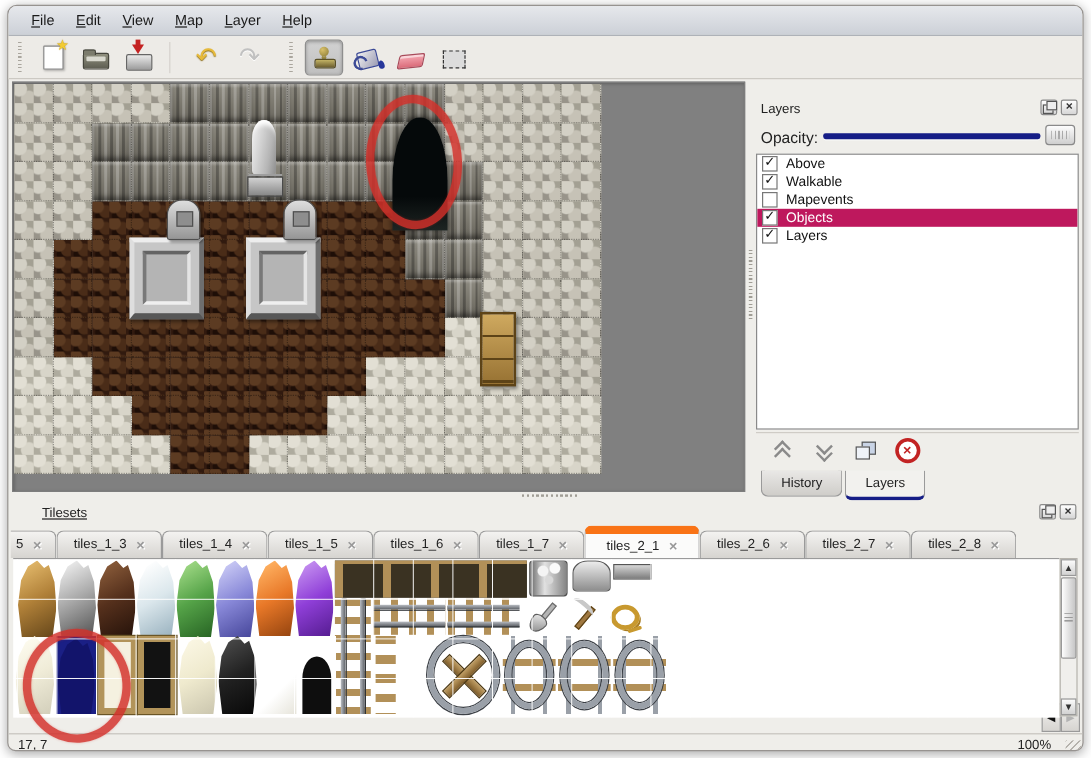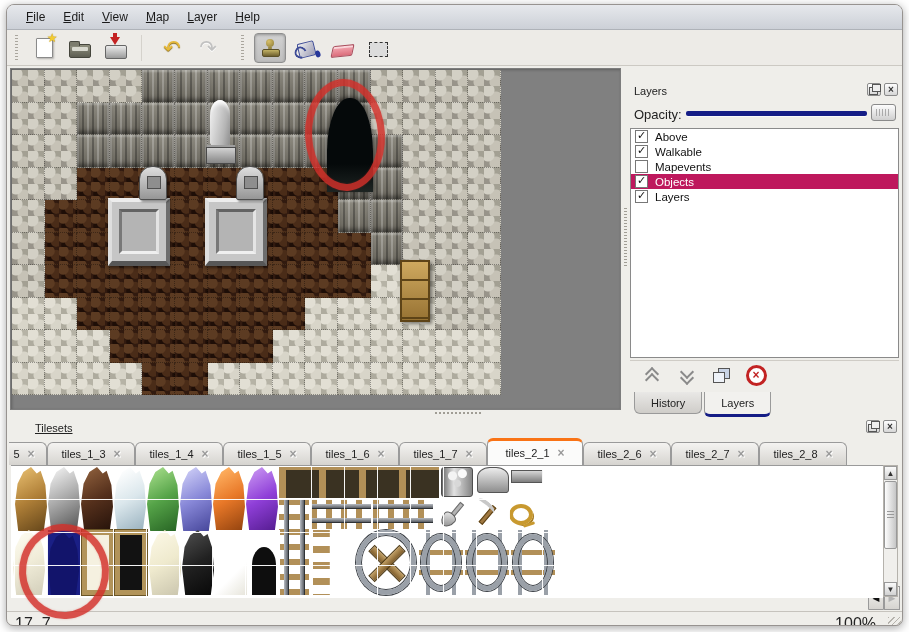--- a/index.html
+++ b/index.html
@@ -163,21 +163,21 @@
   .dtab.active{background:#f2f1ee;border-bottom:3px solid #151d86;height:22px;}
 
   
   .tilesets-dock{position:absolute;left:2px;top:414px;width:891px;height:192px;}
   .ts-tabbar{position:absolute;left:0;top:18px;right:34px;height:28px;display:flex;align-items:flex-end;overflow:hidden;}
   .ts-tab{height:23px;display:flex;align-items:center;justify-content:center;gap:8px;padding:0 8px;
     border:1px solid #9a9a9a;border-bottom:none;border-radius:6px 6px 0 0;box-sizing:border-box;
     background:linear-gradient(#f4f3f1,#d6d4d0);font-size:11px;color:#222;min-width:88px;flex:0 0 auto;}
   .ts-tab .x{color:#999;font-weight:bold;font-size:12px;text-shadow:1px 1px 0 #fff;}
   .ts-tab.partial{min-width:46px;margin-left:-8px;}
-  .ts-tab.active{background:#fbfbfa;border-top:3px solid #f97316;height:27px;min-width:96px;}
+  .ts-tab.active{background:#fbfbfa;border-top:7px solid #f97316;height:27px;min-width:96px;}
   .tab-scroll{position:absolute;right:0;bottom:1px;height:24px;display:flex;}
   .tsc{width:16px;height:24px;border:1px solid #9a9a9a;background:linear-gradient(#f4f3f1,#d6d4d0);
     display:flex;align-items:center;justify-content:center;font-size:9px;padding:0;box-sizing:border-box;}
   .tsc.left{color:#111;border-radius:3px 0 0 0;} .tsc.right{color:#b3b3b3;}
   .ts-content{position:absolute;left:2px;top:46px;right:17px;height:132px;background:#fff;
     border-top:1px solid #9a9a9a;overflow:hidden;}
   .tile-grid-overlay{position:absolute;inset:0;pointer-events:none;
     background-image:linear-gradient(to right,rgba(255,255,255,.95) 0 1px,transparent 1px),
     linear-gradient(to bottom,rgba(255,255,255,.95) 0 1px,transparent 1px);
     background-size:33px 33px;background-position:3px 0;}
@@ -240,21 +240,21 @@
   .sb-btn{position:absolute;left:0;width:13px;height:14px;background:linear-gradient(#fbfbfb,#d2d2d2);
     border:1px solid #999;display:flex;align-items:center;justify-content:center;font-size:8px;color:#333;box-sizing:border-box;}
   .sb-up{top:0;} .sb-down{bottom:0;}
   .sb-thumb{position:absolute;left:0;top:15px;width:13px;height:68px;border:1px solid #999;border-radius:2px;
     background:linear-gradient(90deg,#fdfdfd,#c6c6c6);box-sizing:border-box;}
   .sb-thumb::after{content:"";position:absolute;left:2px;right:2px;top:50%;height:7px;margin-top:-4px;
     background-image:repeating-linear-gradient(to bottom,#9a9a9a 0 1px,transparent 1px 3px);}
 
   
   .statusbar{position:absolute;left:0;right:0;top:606px;height:19px;border-top:1px solid #c6c3bd;
-    font-size:16px;color:#222;}
+    font-size:11px;color:#222;}
   .status-coords{position:absolute;left:8px;top:3px;}
   .status-zoom{position:absolute;right:26px;top:3px;}
   .resize-grip{position:absolute;right:1px;bottom:1px;width:13px;height:13px;
     background-image:repeating-linear-gradient(135deg,#b5b2ac 0 1px,transparent 1px 4px);}
 </style>
 </head>
 <body>
 
 <div class="window">
 

